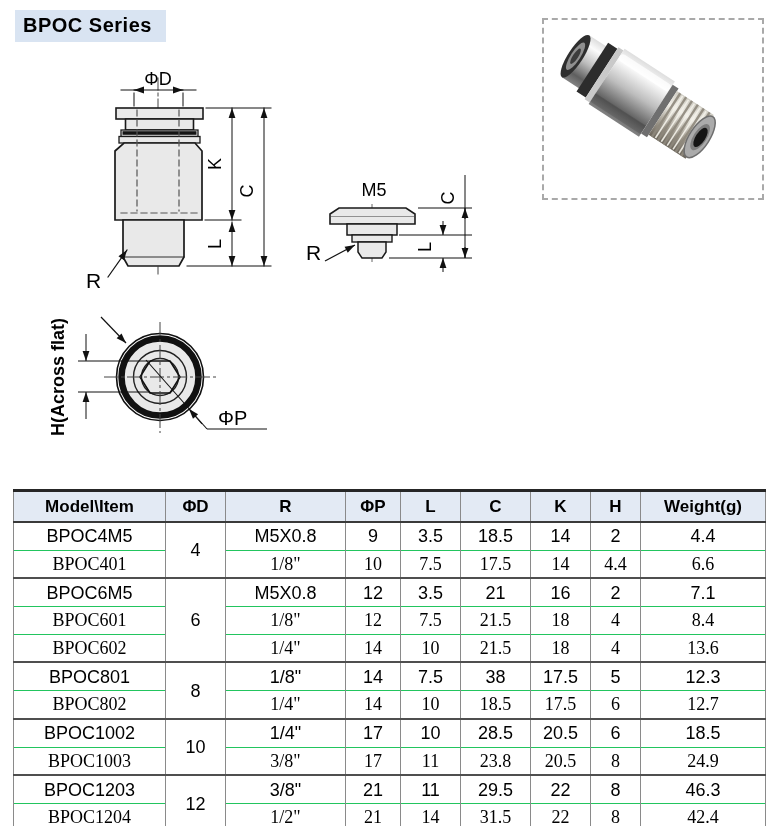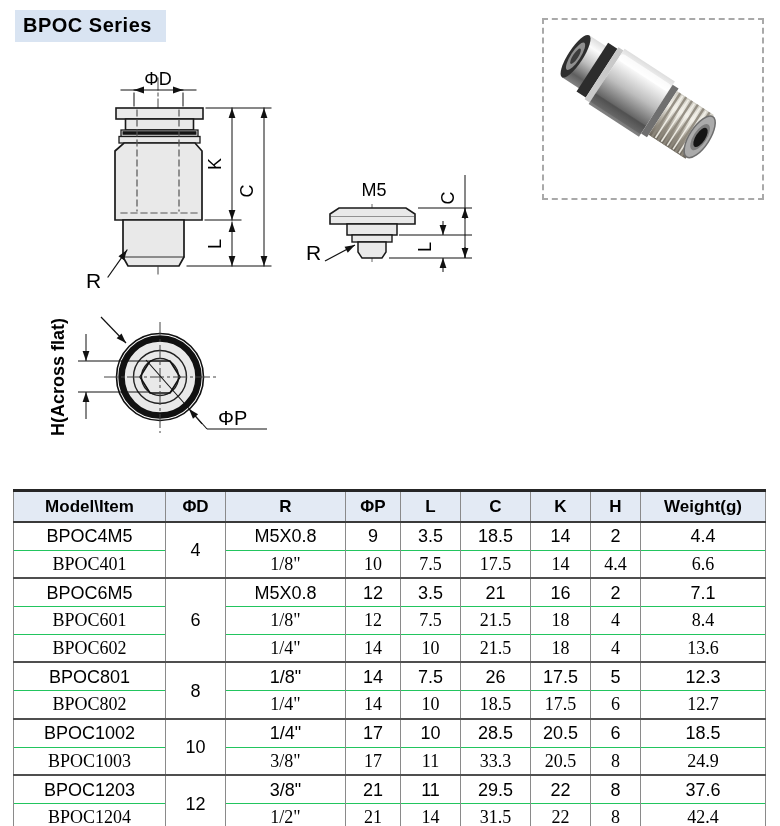--- a/index.html
+++ b/index.html
@@ -261,21 +261,21 @@
         <td>18</td>
         <td>4</td>
         <td>13.6</td>
       </tr>
       <tr class="group-start">
         <td>BPOC801</td>
         <td rowspan="2">8</td>
         <td>1/8"</td>
         <td>14</td>
         <td>7.5</td>
-        <td>26</td>
+        <td>38</td>
         <td>17.5</td>
         <td>5</td>
         <td>12.3</td>
       </tr>
       <tr class="sub-row">
         <td>BPOC802</td>
         <td>1/4"</td>
         <td>14</td>
         <td>10</td>
         <td>18.5</td>
@@ -292,35 +292,35 @@
         <td>28.5</td>
         <td>20.5</td>
         <td>6</td>
         <td>18.5</td>
       </tr>
       <tr class="sub-row">
         <td>BPOC1003</td>
         <td>3/8"</td>
         <td>17</td>
         <td>11</td>
-        <td>33.3</td>
+        <td>23.8</td>
         <td>20.5</td>
         <td>8</td>
         <td>24.9</td>
       </tr>
       <tr class="group-start">
         <td>BPOC1203</td>
         <td rowspan="2">12</td>
         <td>3/8"</td>
         <td>21</td>
         <td>11</td>
         <td>29.5</td>
         <td>22</td>
         <td>8</td>
-        <td>37.6</td>
+        <td>46.3</td>
       </tr>
       <tr class="sub-row">
         <td>BPOC1204</td>
         <td>1/2"</td>
         <td>21</td>
         <td>14</td>
         <td>31.5</td>
         <td>22</td>
         <td>8</td>
         <td>42.4</td>

